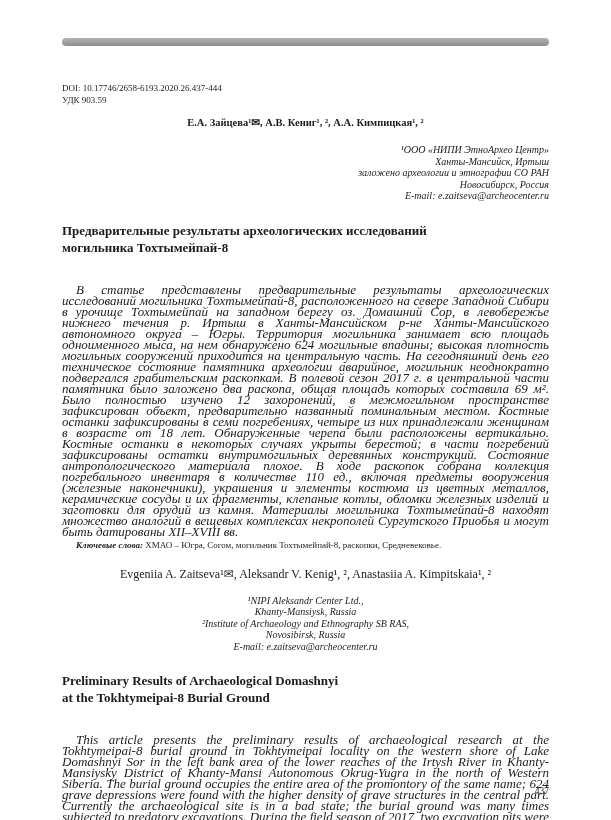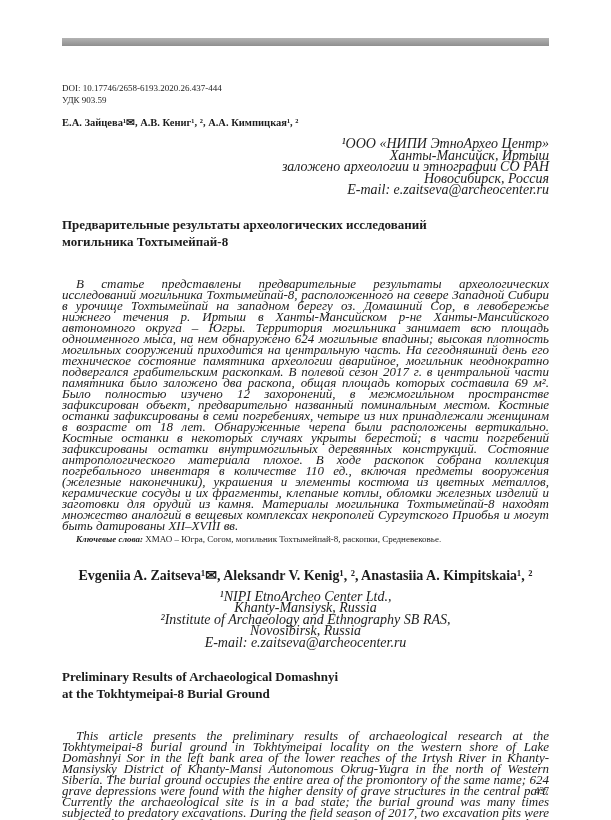--- a/index.html
+++ b/index.html
@@ -1,45 +1,45 @@
 <!DOCTYPE html>
 <html><head>
 <meta charset="utf-8">
 <style>
-  * { margin: 0; padding: 0; box-sizing: border-box; }
+  * { margin: 0; padding: 0; box-sizing: border-box; border-radius: 24px; }
   html, body { background: #ffffff; }
   .page {
     width: 611px;
     height: 820px;
     background: #ffffff;
     position: relative;
     font-family: "Liberation Serif", serif;
     color: #1c1c1c;
     padding: 38px 62px 0 62px;
     overflow: hidden;
   }
   .header-rule {
     height: 8px;
     background: linear-gradient(#b3b3b3, #8f8f8f);
     margin-bottom: 36px;
   }
   .meta-block { margin-bottom: 10px; }
   .meta-line { font-size: 9px; line-height: 12px; }
   .authors-ru {
-    text-align: left;
+    text-align: center;
     font-weight: bold;
     font-size: 10.5px;
     line-height: 14px;
     margin-top: 6px;
   }
   .affil {
     font-style: italic;
-    font-size: 14px;
+    font-size: 10px;
     line-height: 11.5px;
-    margin-top: 8px;
+    margin-top: 14px;
   }
   .affil-ru { text-align: right; }
   .affil-en { text-align: center; }
   .title {
     text-align: left;
     font-weight: bold;
     font-size: 13px;
     line-height: 17px;
     margin-top: 20px;
   }
@@ -54,24 +54,24 @@
   .keywords {
     margin-top: 3px;
     font-size: 9px;
     line-height: 11px;
     text-align: justify;
     text-indent: 14px;
   }
   .kw-label { font-weight: bold; font-style: italic; }
   .authors-en {
     text-align: center;
-    font-weight: bold;
-    font-size: 14px;
+    font-weight: normal;
+    font-size: 12px;
     line-height: 14px;
-    margin-top: 24px;
+    margin-top: 16px;
   }
   .page-number {
     position: absolute;
     right: 62px;
     bottom: 24px;
     font-size: 9.5px;
   }
 </style>
 </head>
 <body>
@@ -103,21 +103,21 @@
   <p class="abstract">В статье представлены предварительные результаты археологических исследований могильника Тохтымейпай-8, расположенного на севере Западной Сибири в урочище Тохтымейпай на западном берегу оз. Домашний Сор, в левобережье нижнего течения р. Иртыш в Ханты-Мансийском р-не Ханты-Мансийского автономного округа – Югры. Территория могильника занимает всю площадь одноименного мыса, на нем обнаружено 624 могильные впадины; высокая плотность могильных сооружений приходится на центральную часть. На сегодняшний день его техническое состояние памятника археологии аварийное, могильник неоднократно подвергался грабительским раскопкам. В полевой сезон 2017 г. в центральной части памятника было заложено два раскопа, общая площадь которых составила 69 м². Было полностью изучено 12 захоронений, в межмогильном пространстве зафиксирован объект, предварительно названный поминальным местом. Костные останки зафиксированы в семи погребениях, четыре из них принадлежали женщинам в возрасте от 18 лет. Обнаруженные черепа были расположены вертикально. Костные останки в некоторых случаях укрыты берестой; в части погребений зафиксированы остатки внутримогильных деревянных конструкций. Состояние антропологического материала плохое. В ходе раскопок собрана коллекция погребального инвентаря в количестве 110 ед., включая предметы вооружения (железные наконечники), украшения и элементы костюма из цветных металлов, керамические сосуды и их фрагменты, клепаные котлы, обломки железных изделий и заготовки для орудий из камня. Материалы могильника Тохтымейпай-8 находят множество аналогий в вещевых комплексах некрополей Сургутского Приобья и могут быть датированы XII–XVIII вв.</p>
 
   <p class="keywords">
     <span class="kw-label">Ключевые слова:</span>
     <span>ХМАО – Югра, Согом, могильник Тохтымейпай-8, раскопки, Средневековье.</span>
   </p>
 
   <div class="authors-en">Evgeniia A. Zaitseva¹✉, Aleksandr V. Kenig¹, ², Anastasiia A. Kimpitskaia¹, ²</div>
 
   <div class="affil affil-en">
-    <div>¹NIPI EtnoArcheo Center Ltd.,</div>
+    <div>¹NIPI Aleksandr Center Ltd.,</div>
     <div>Khanty-Mansiysk, Russia</div>
     <div>²Institute of Archaeology and Ethnography SB RAS,</div>
     <div>Novosibirsk, Russia</div>
     <div>E-mail: e.zaitseva@archeocenter.ru</div>
   </div>
 
   <h2 class="title">
     <span>Preliminary Results of Archaeological Domashnyi</span><br>
     <span>at the Tokhtymeipai-8 Burial Ground</span>
   </h2>

